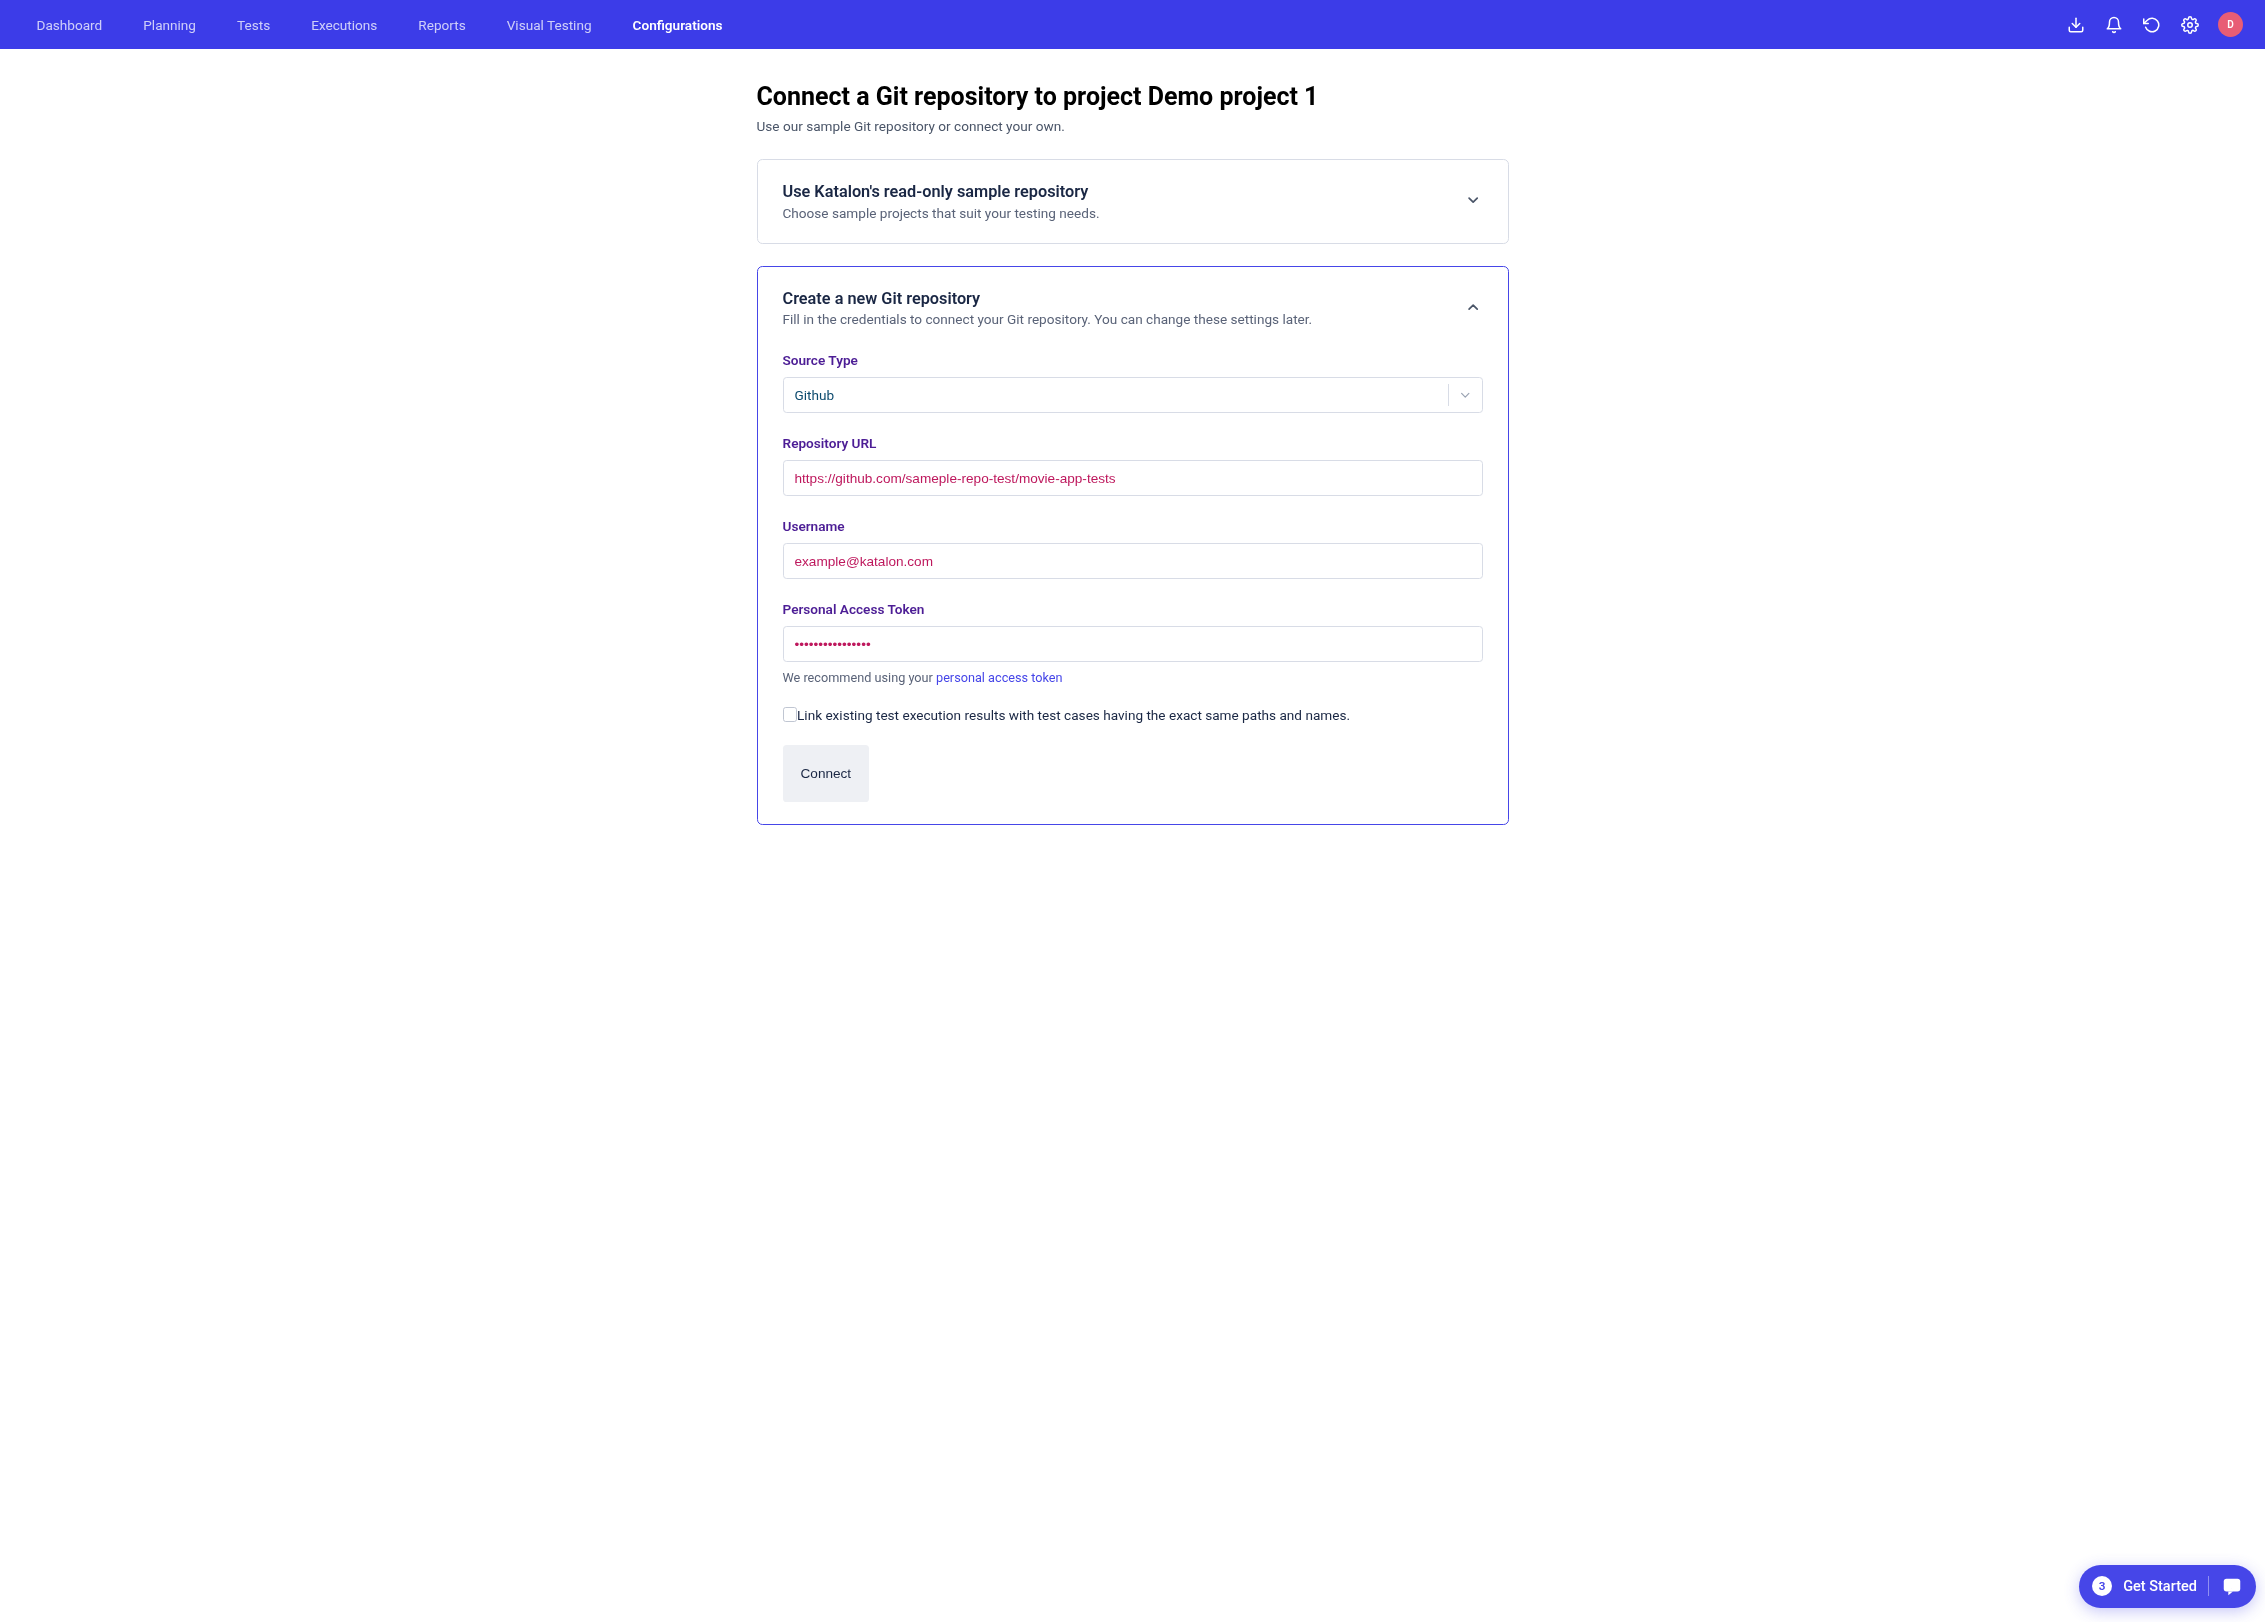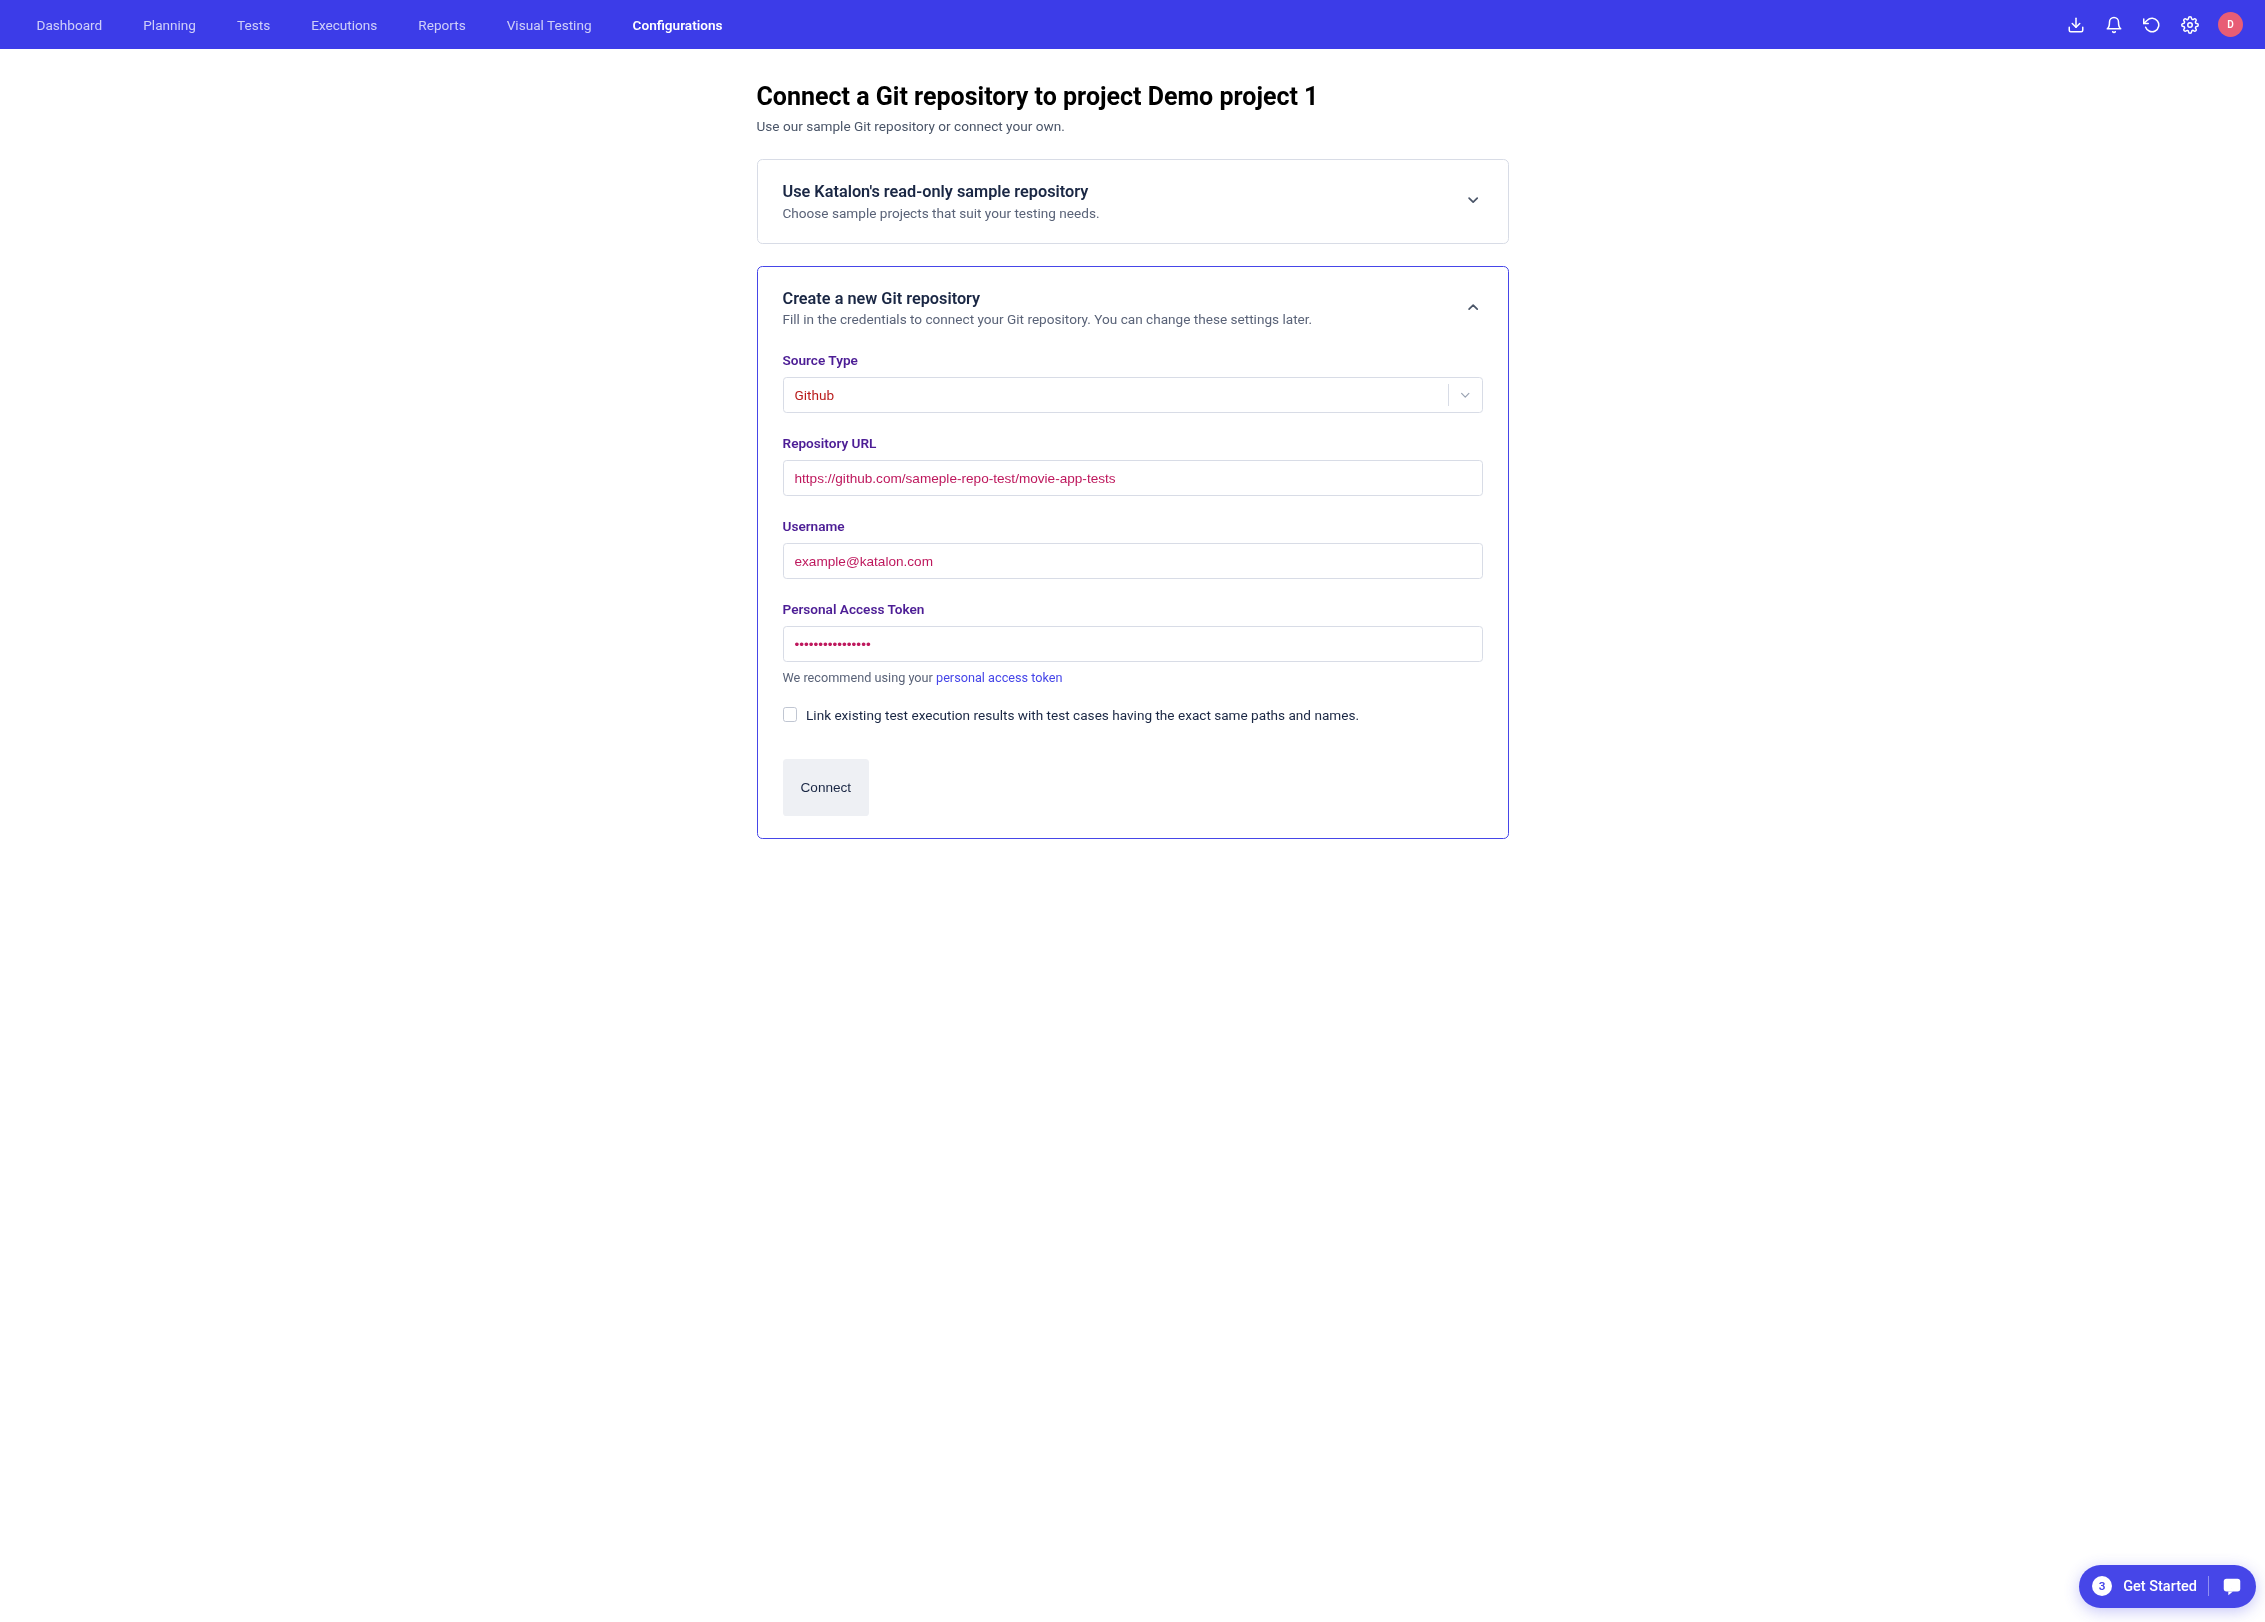--- a/index.html
+++ b/index.html
@@ -143,21 +143,21 @@
       border: 0.9px solid #d8dce6;
       border-radius: 3.6px;
       height: 36px;
       display: flex;
       align-items: center;
     }
     .select-value {
       flex: 1;
       padding: 0 11px;
       font-size: 13.6px;
-      color: #b91c1c;
+      color: #0c4a6e;
     }
     .select-divider {
       width: 0.9px;
       height: 22px;
       background: #d8dce6;
     }
     .select-arrow {
       width: 33px;
       display: flex;
       align-items: center;
@@ -170,22 +170,21 @@
       margin-top: 7.2px;
     }
     .helper-link {
       color: #4646e8;
       text-decoration: none;
       cursor: pointer;
     }
     .checkbox-row {
       display: flex;
       align-items: center;
-      gap: 9px;
-      margin-bottom: 36px;
+      margin-bottom: 22px;
     }
     .checkbox {
       width: 14.5px;
       height: 14.5px;
       border: 1.4px solid #c0c6d2;
       border-radius: 2.7px;
       cursor: pointer;
     }
     .checkbox-label {
       font-size: 13.6px;

